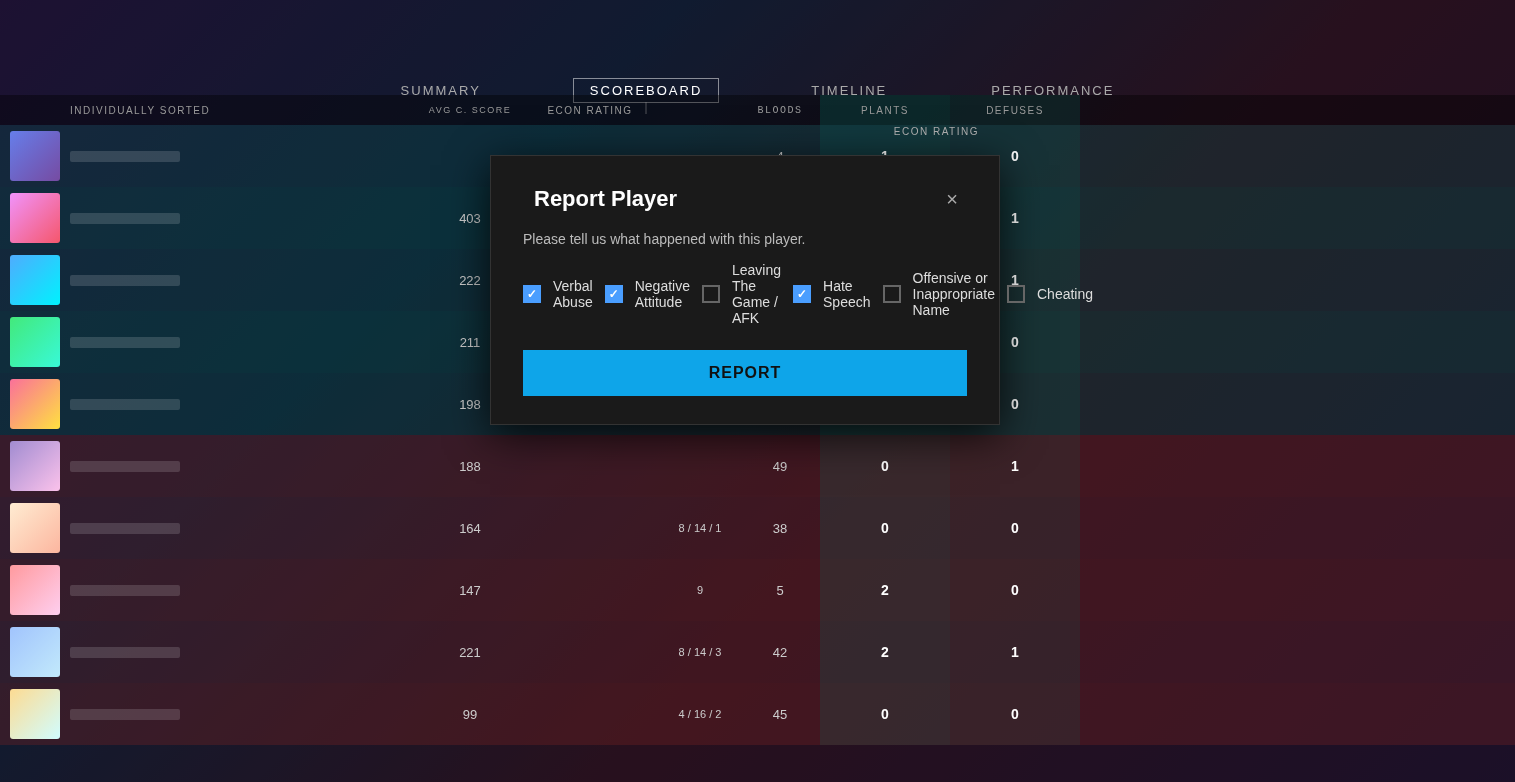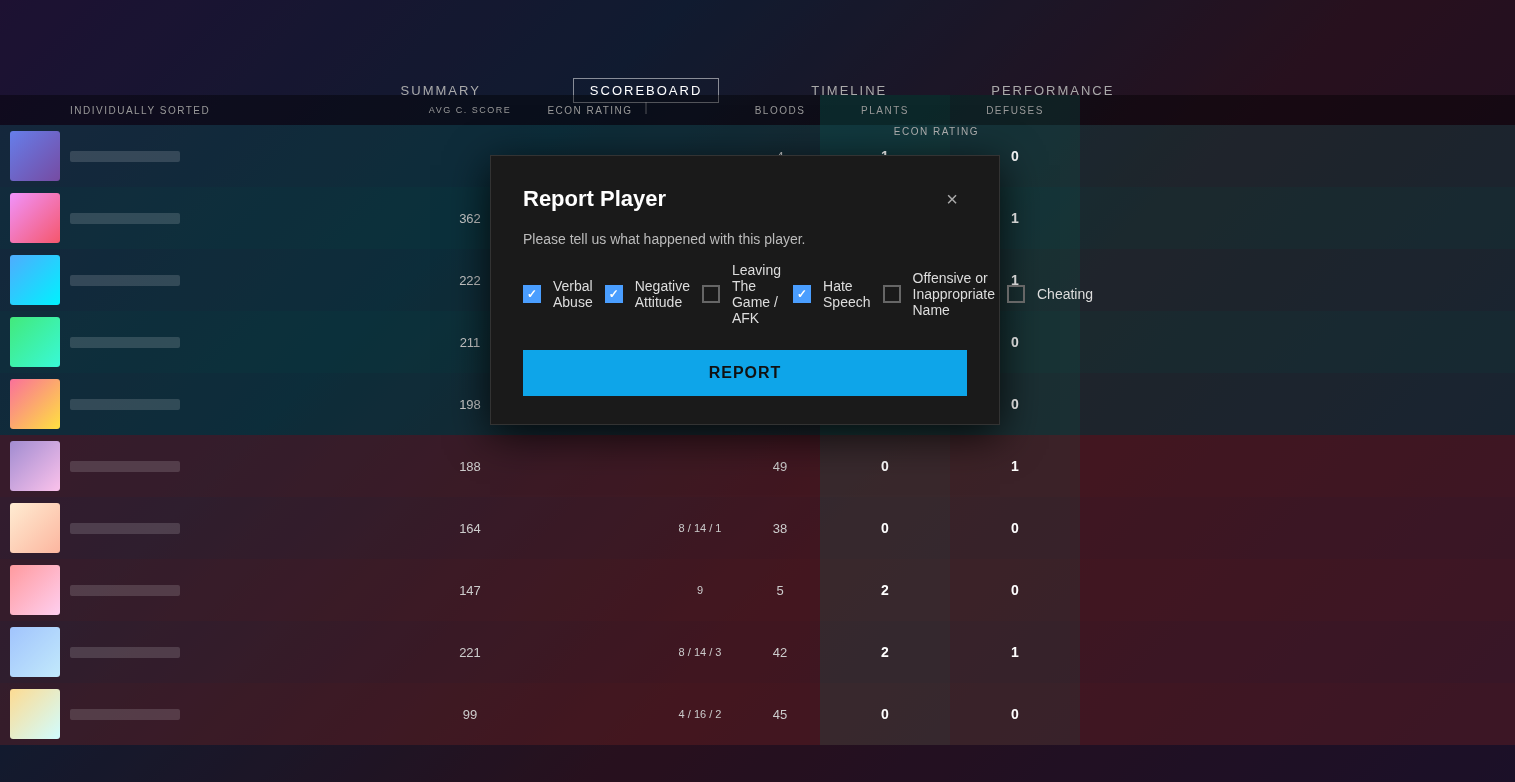--- a/index.html
+++ b/index.html
@@ -83,20 +83,21 @@
       top: 155px;
       left: 490px;
       box-shadow: 0 10px 40px rgba(0,0,0,0.8);
     }
 
     .modal-header {
       display: flex;
       align-items: center;
       justify-content: space-between;
       margin-bottom: 16px;
+      margin-left: 11px;
     }
 
     .modal-title {
       color: #fff;
       font-size: 22px;
       font-weight: bold;
     }
 
     .modal-close-btn {
       background: none;
@@ -198,21 +199,21 @@
       letter-spacing: 1.5px;
       text-transform: uppercase;
       text-align: center;
       padding: 0 5px;
     }
 
     .th-player { flex: 0 0 420px; text-align: left; padding-left: 70px; }
     .th-avg { flex: 0 0 100px; }
     .th-econ { flex: 0 0 140px; }
     .th-fba { flex: 0 0 80px; }
-    .th-bloods { flex: 0 0 80px; }
+    .th-bloods { flex: 0 0 80px; font-family: Liberation Mono, monospace; }
     .th-plants { flex: 0 0 130px; background: rgba(0,150,120,0.2); height: 30px; display: flex; align-items: center; justify-content: center; }
     .th-defuses { flex: 0 0 130px; background: rgba(0,150,120,0.15); height: 30px; display: flex; align-items: center; justify-content: center; }
 
     .row {
       display: flex;
       align-items: center;
       height: 62px;
     }
 
     .row.teal { background: rgba(0, 120, 100, 0.2); }
@@ -304,21 +305,21 @@
     <div class="td-defuses">0</div>
   </div>
 
   <div class="row teal">
     <div class="td-player">
       <div class="avatar-circle">
           <div class="avatar-img av2"></div>
         </div>
       <div class="name-bar"></div>
     </div>
-    <div class="td td-avg">362</div>
+    <div class="td td-avg">403</div>
     <div class="td td-econ"></div>
     <div class="td td-fba" style="font-size:11px;">14 / 8 / 6</div>
     <div class="td td-bloods">115</div>
     <div class="td-plants">0</div>
     <div class="td-defuses">1</div>
   </div>
 
   <div class="row teal">
     <div class="td-player">
       <div class="avatar-circle">

